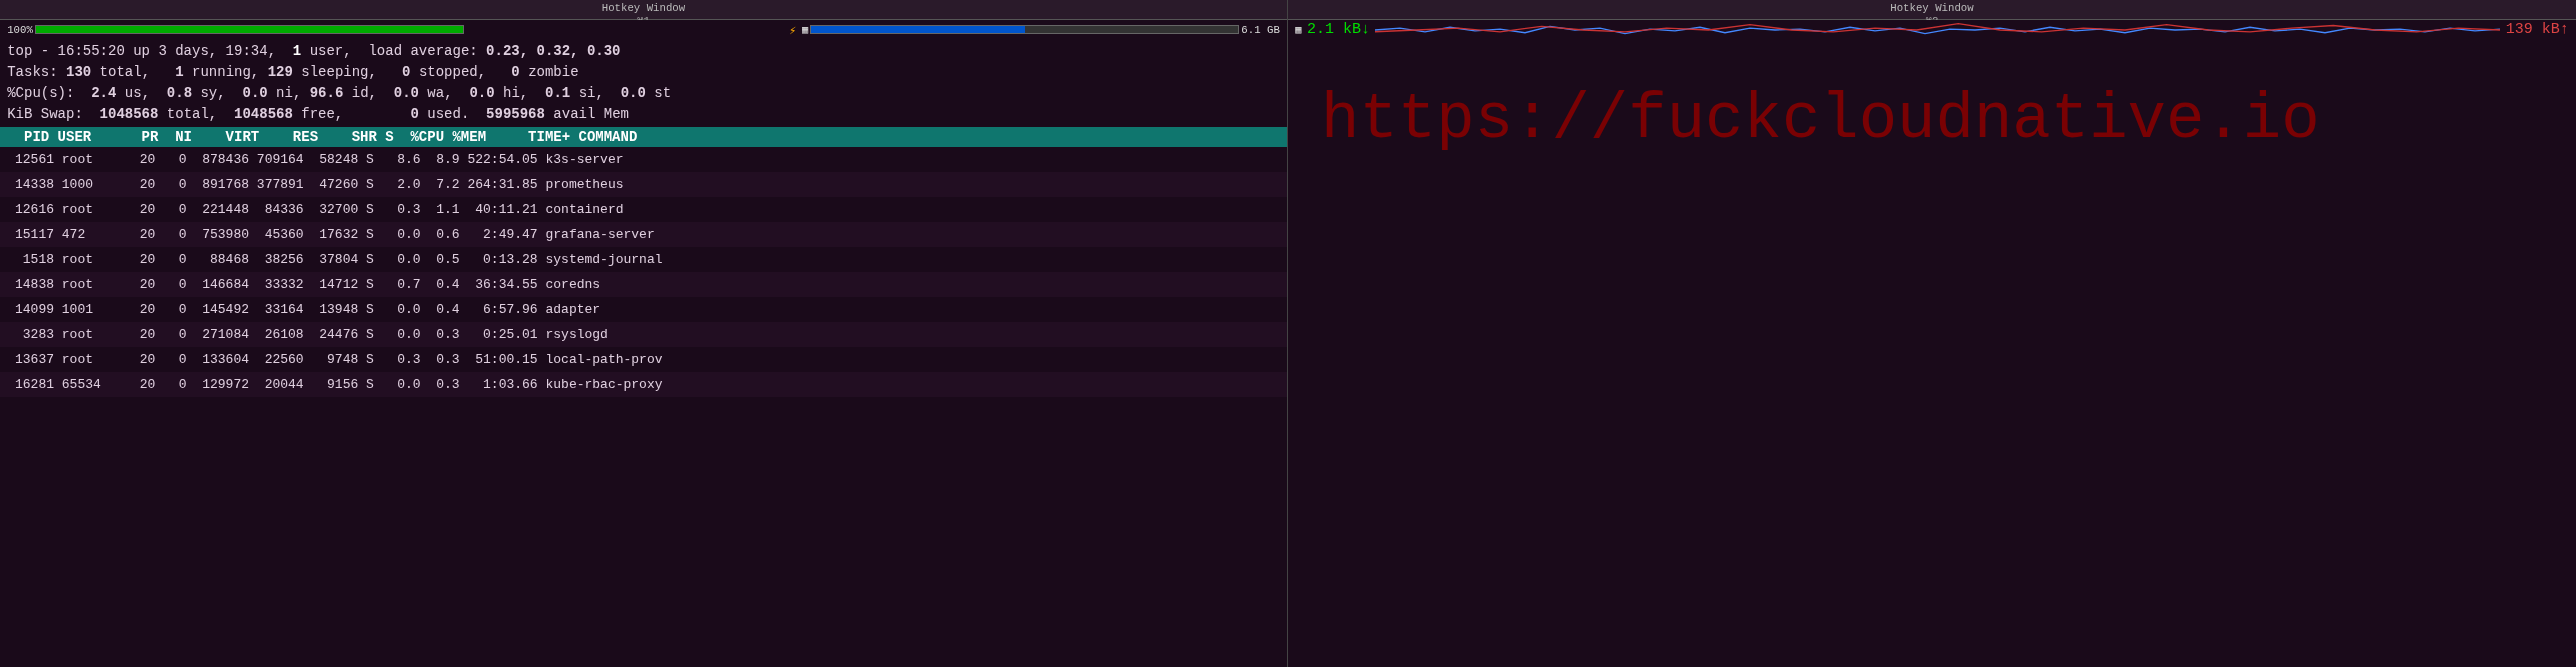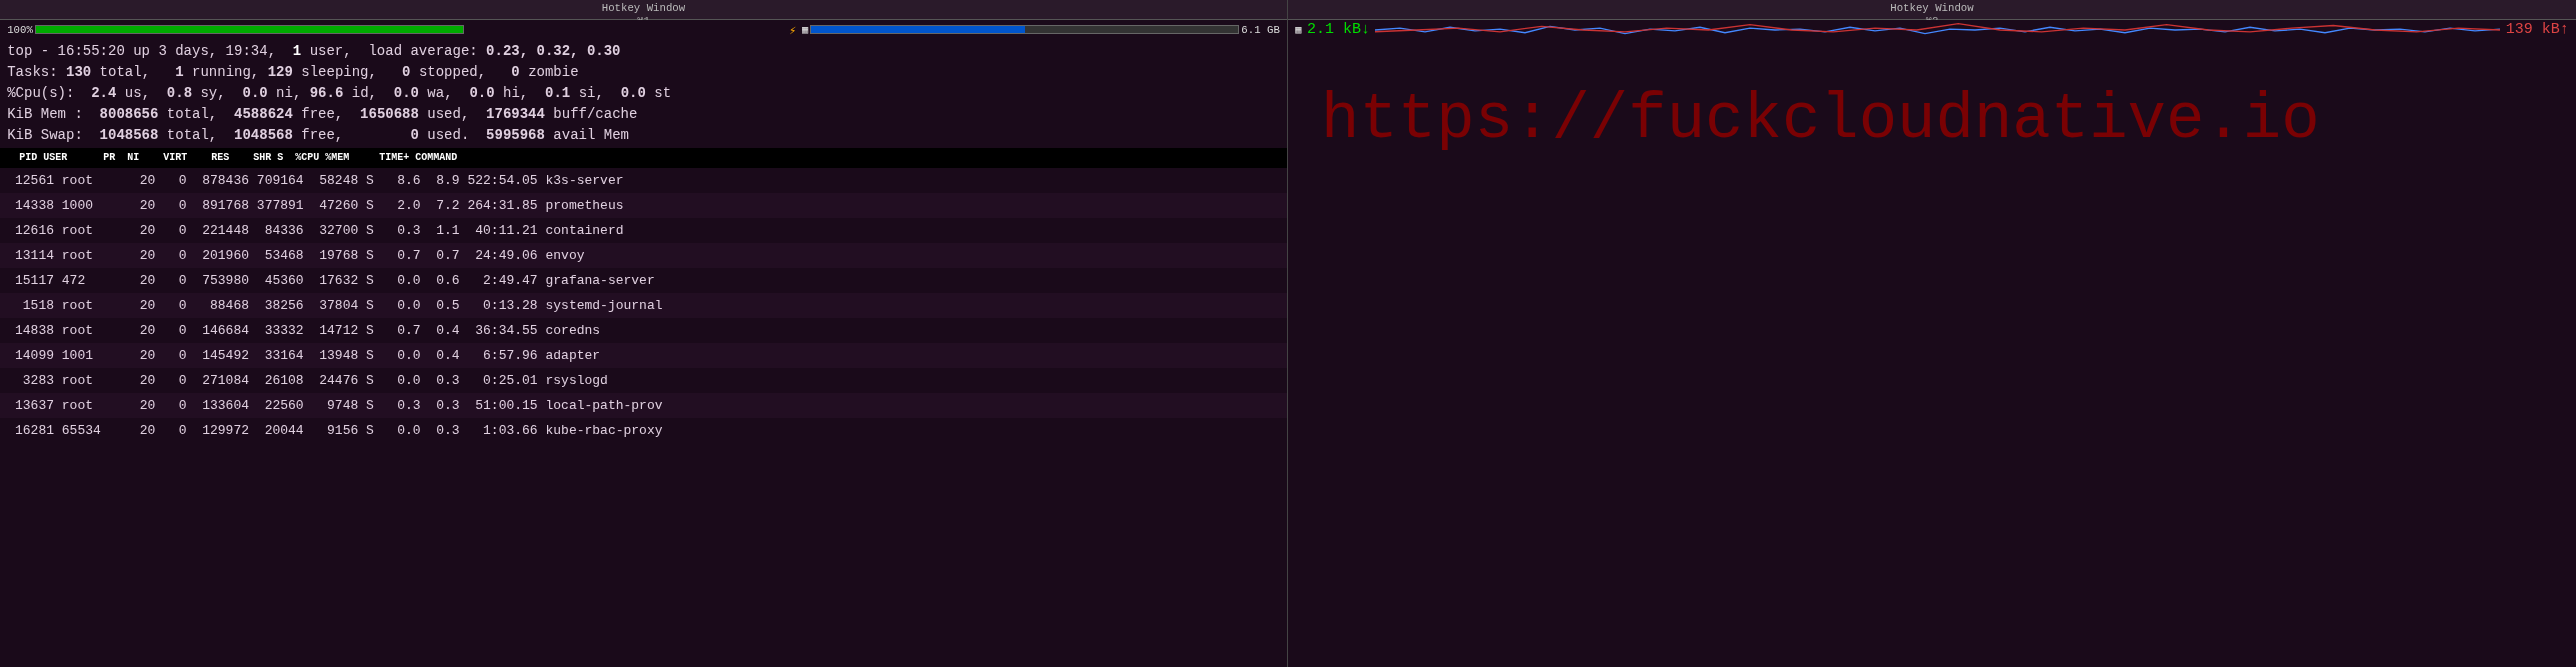--- a/index.html
+++ b/index.html
@@ -117,24 +117,24 @@
 
     .top-info .line {
       display: block;
       white-space: pre;
     }
 
     .bold { font-weight: bold; }
     .white-bold { color: #ffffff; font-weight: bold; }
 
     .table-header {
-      background: #000000;
+      background: #0f766e;
       color: #ffffff;
       padding: 1.8px 7.2px;
-      font-size: 10px;
+      font-size: 14px;
       font-weight: bold;
       white-space: pre;
       height: 19.7px;
       display: flex;
       align-items: center;
     }
 
     .table-body {
       flex: 1;
       background: #1a0a1a;
@@ -235,33 +235,31 @@
       <div class="mem-bar-bg">
         <div class="mem-bar-fill" style="width:50%"></div>
       </div>
       <span class="status-text">6.1 GB</span>
     </div>
 
     <div class="top-info">
       <span class="line">top - 16:55:20 up 3 days, 19:34,  <span class="bold white-bold">1</span> user,  load average: <span class="bold">0.23, 0.32, 0.30</span></span>
       <span class="line">Tasks: <span class="bold">130</span> total,   <span class="bold">1</span> running, <span class="bold">129</span> sleeping,   <span class="bold">0</span> stopped,   <span class="bold">0</span> zombie</span>
       <span class="line">%Cpu(s):  <span class="bold">2.4</span> us,  <span class="bold">0.8</span> sy,  <span class="bold">0.0</span> ni, <span class="bold">96.6</span> id,  <span class="bold">0.0</span> wa,  <span class="bold">0.0</span> hi,  <span class="bold">0.1</span> si,  <span class="bold">0.0</span> st</span>
-      <span class="line">KiB Mem :  <span class="bold">8008656</span> total,  <span class="bold">4588624</span> free,  <span class="bold">1650688</span> used,  <span class="bold">1769344</span> buff/cache</span>
       <span class="line">KiB Swap:  <span class="bold">1048568</span> total,  <span class="bold">1048568</span> free,        <span class="bold">0</span> used.  <span class="bold">5995968</span> avail Mem</span>
     </div>
 
     <div class="table-header">
       <span>  PID USER      PR  NI    VIRT    RES    SHR S  %CPU %MEM     TIME+ COMMAND</span>
     </div>
 
     <div class="table-body">
       <div class="table-row"> 12561 root      20   0  878436 709164  58248 S   8.6  8.9 522:54.05 k3s-server</div>
       <div class="table-row"> 14338 1000      20   0  891768 377891  47260 S   2.0  7.2 264:31.85 prometheus</div>
       <div class="table-row"> 12616 root      20   0  221448  84336  32700 S   0.3  1.1  40:11.21 containerd</div>
-      <div class="table-row"> 13114 root      20   0  201960  53468  19768 S   0.7  0.7  24:49.06 envoy</div>
       <div class="table-row"> 15117 472       20   0  753980  45360  17632 S   0.0  0.6   2:49.47 grafana-server</div>
       <div class="table-row">  1518 root      20   0   88468  38256  37804 S   0.0  0.5   0:13.28 systemd-journal</div>
       <div class="table-row"> 14838 root      20   0  146684  33332  14712 S   0.7  0.4  36:34.55 coredns</div>
       <div class="table-row"> 14099 1001      20   0  145492  33164  13948 S   0.0  0.4   6:57.96 adapter</div>
       <div class="table-row">  3283 root      20   0  271084  26108  24476 S   0.0  0.3   0:25.01 rsyslogd</div>
       <div class="table-row"> 13637 root      20   0  133604  22560   9748 S   0.3  0.3  51:00.15 local-path-prov</div>
       <div class="table-row"> 16281 65534     20   0  129972  20044   9156 S   0.0  0.3   1:03.66 kube-rbac-proxy</div>
     </div>
   </div>
 

